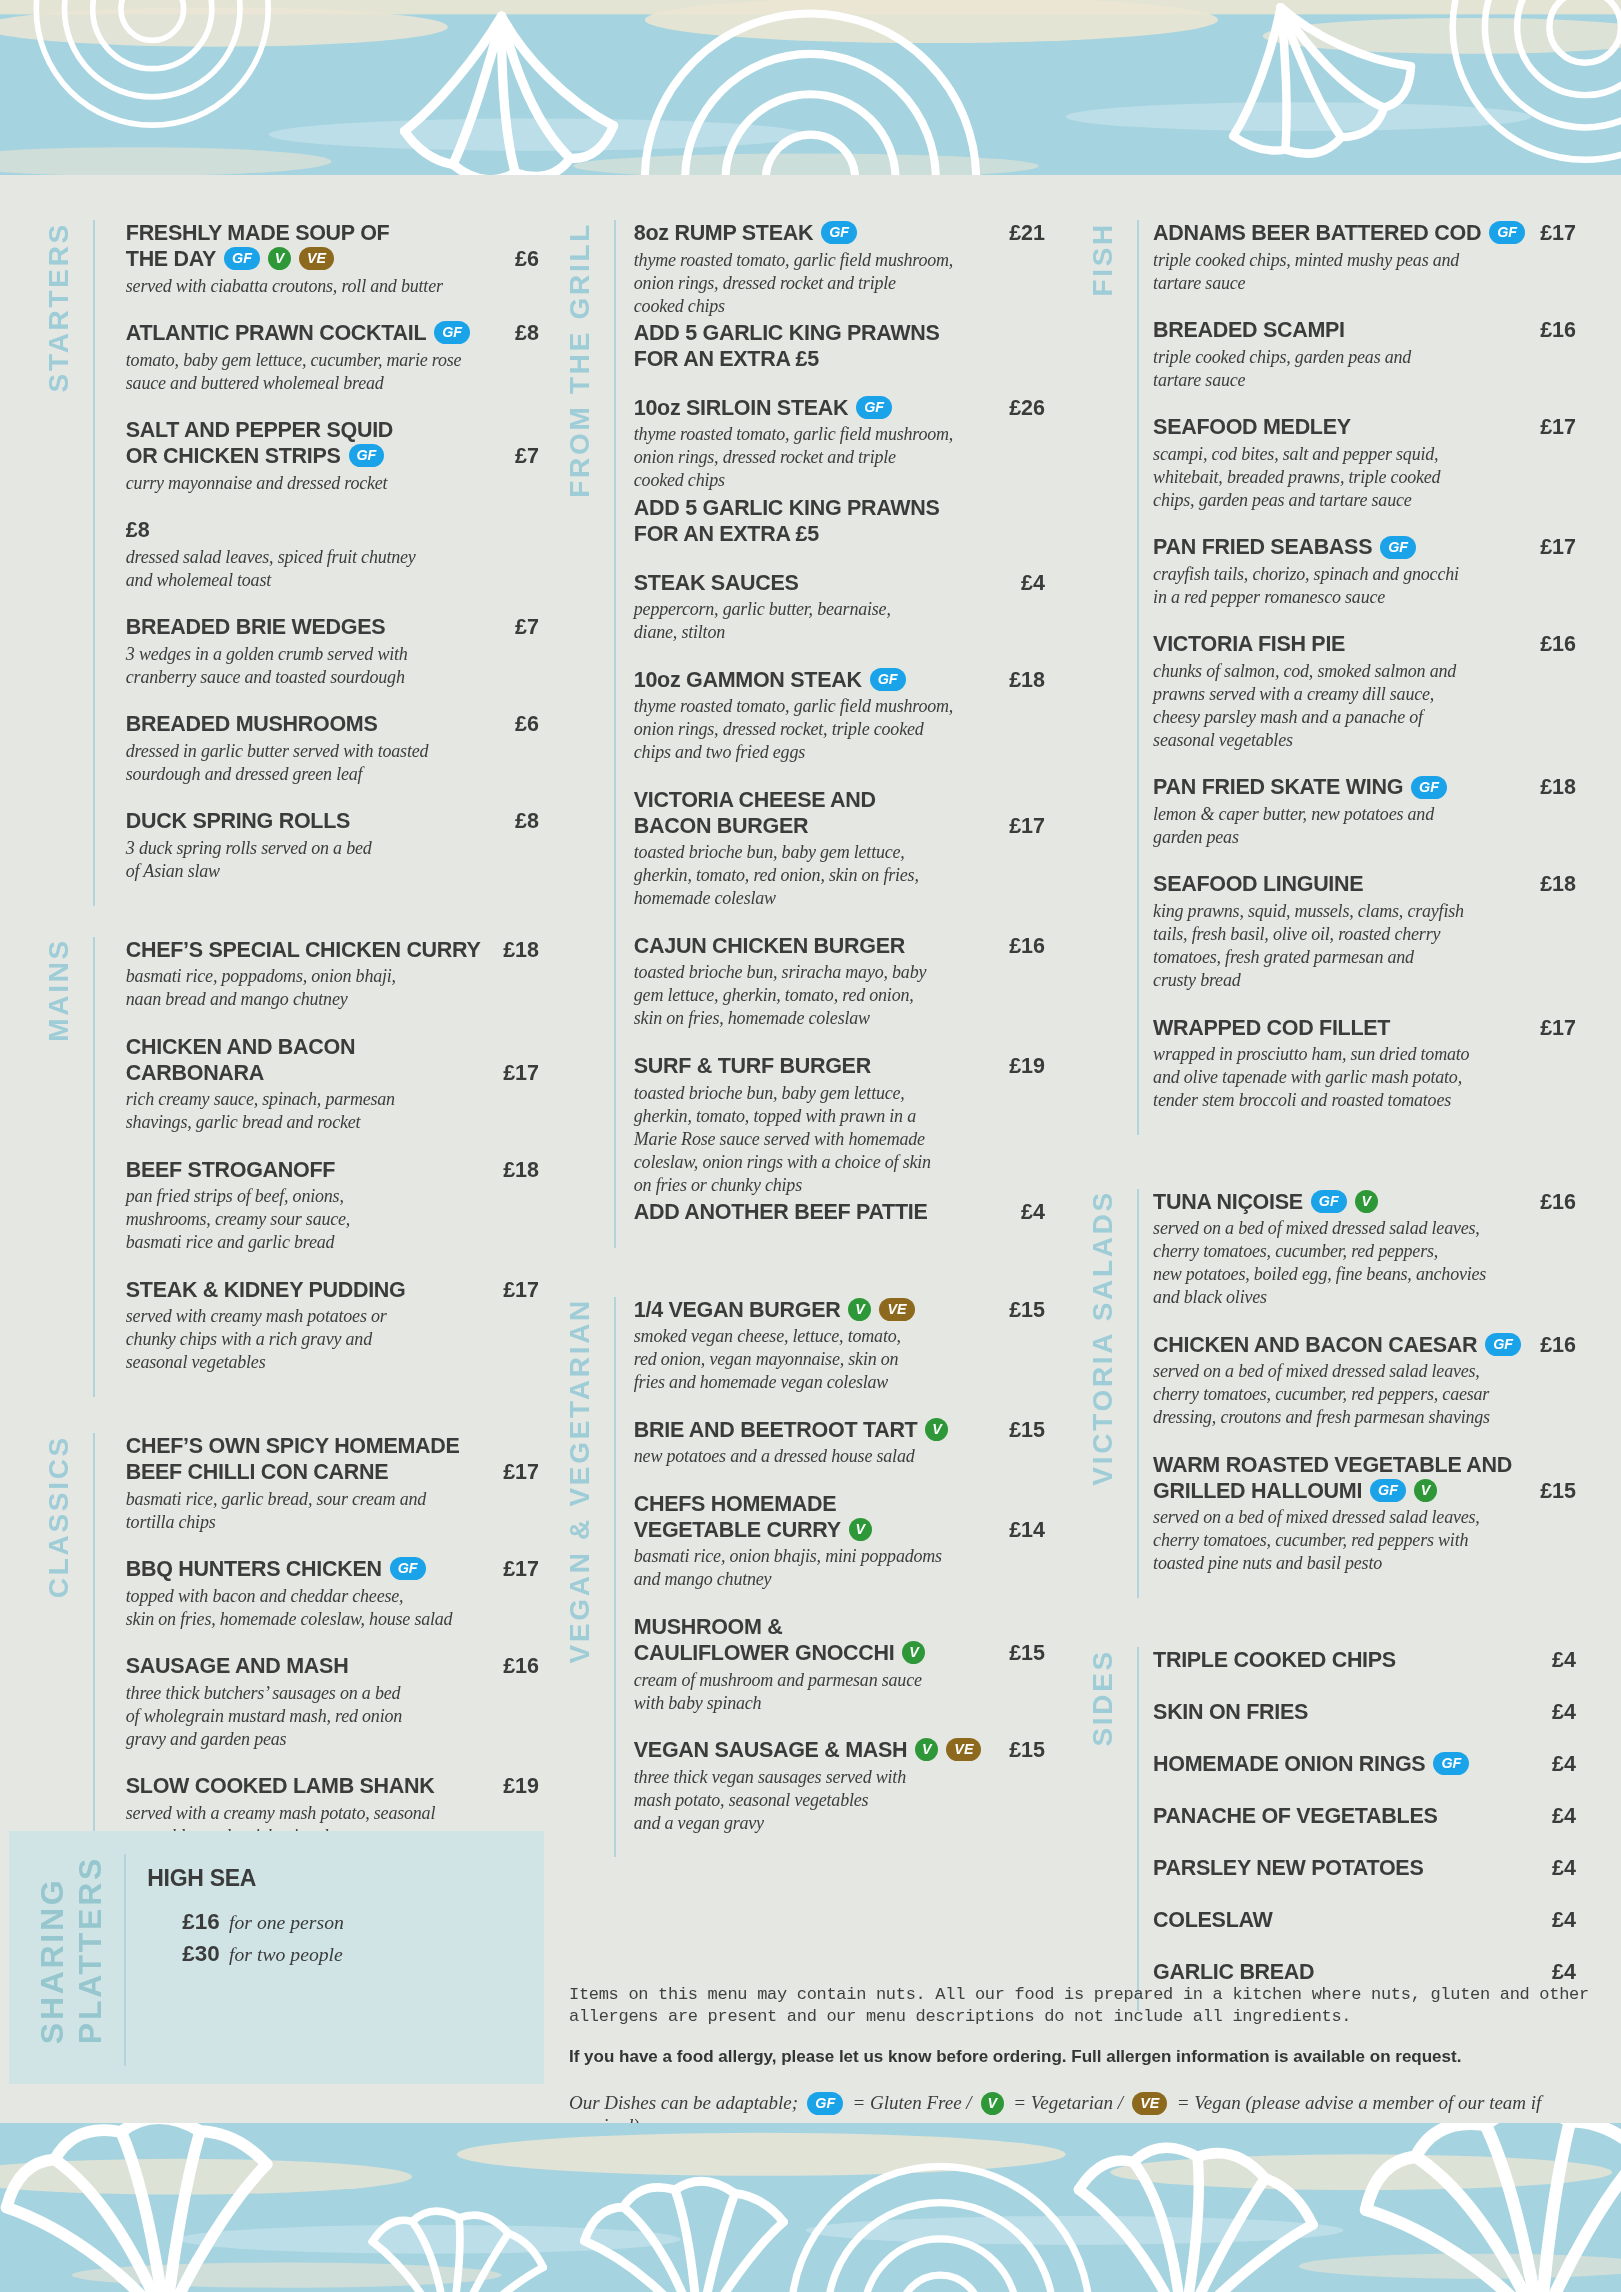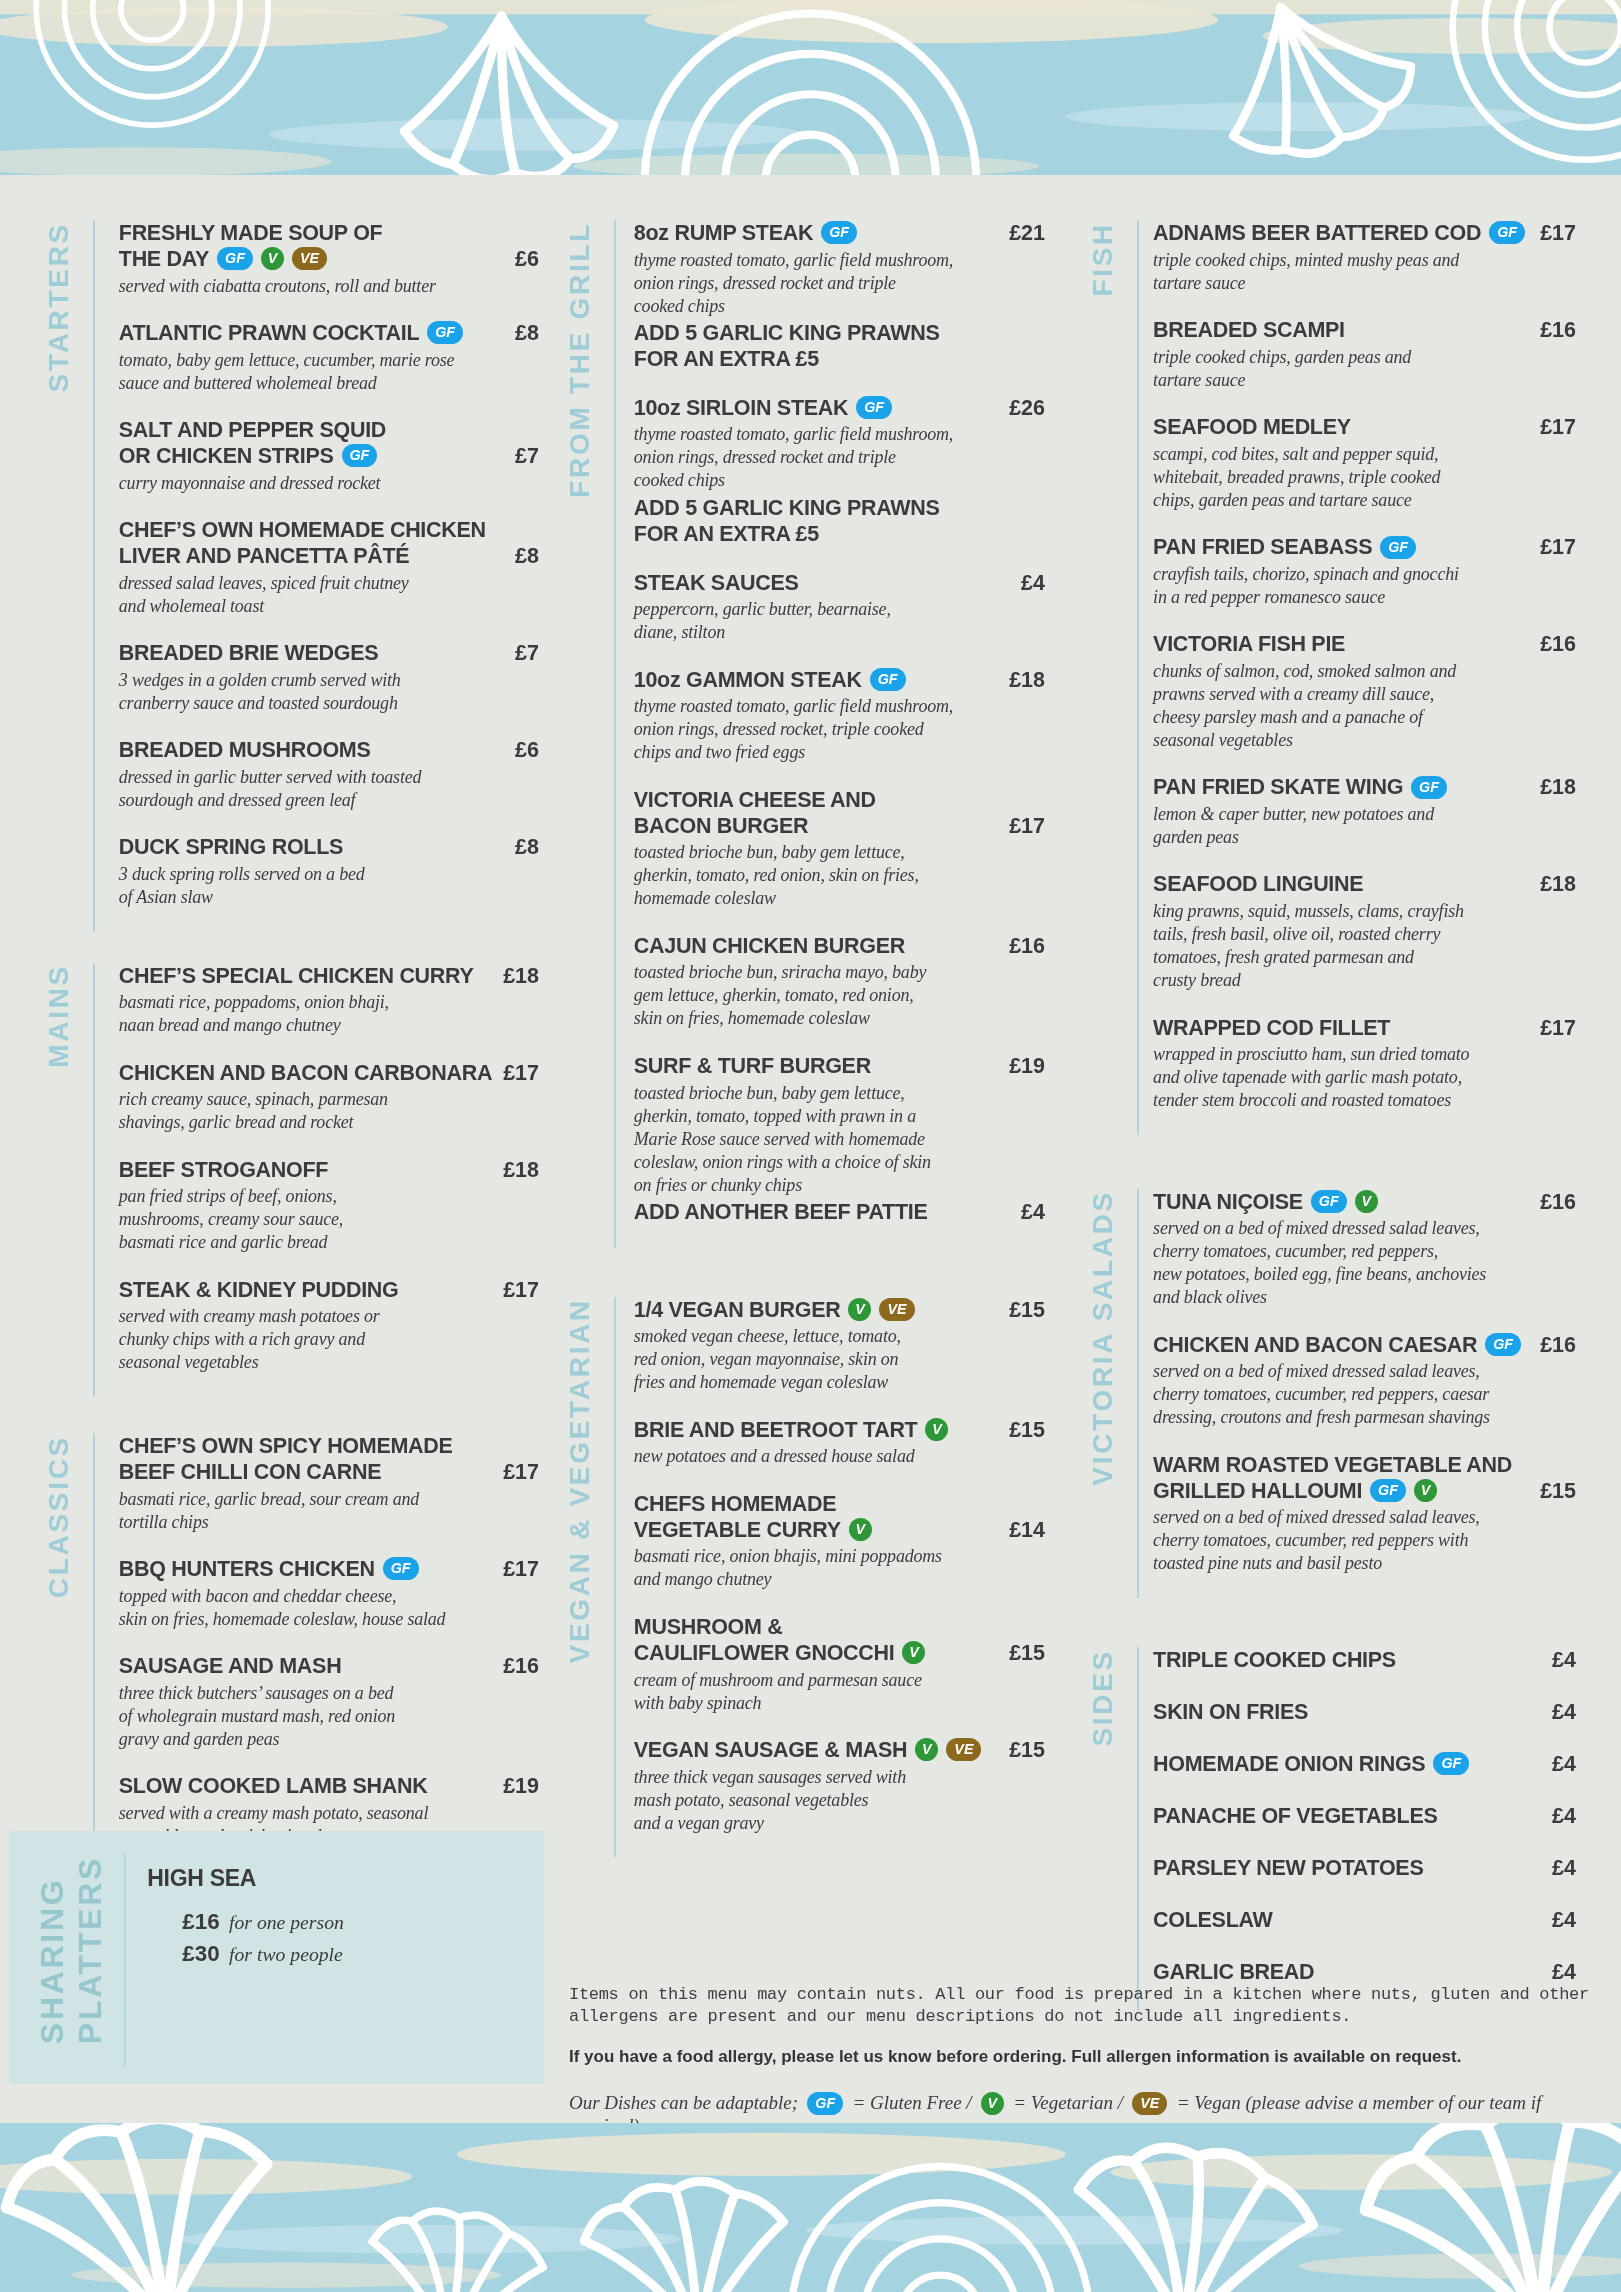--- a/index.html
+++ b/index.html
@@ -29,21 +29,21 @@
   .sec-sides{margin-top:49px;}
 
   .gutter{display:flex;justify-content:flex-end;align-items:flex-start;}
   .col-left .gutter{width:75px;}
   .col-middle .gutter{width:77px;}
   .col-right .gutter{width:107px;}
   .v-label{writing-mode:vertical-rl;transform:rotate(180deg);
            font-weight:600;font-size:28px;line-height:1.18;letter-spacing:2.7px;
            color:#9ecdd7;white-space:pre-line;margin-right:18px;margin-top:1.8px;}
   .rule{width:1.8px;background:#b2d4da;flex:none;}
-  .items{flex:1;padding-left:24px;}
+  .items{flex:1;padding-left:31px;}
   .col-middle .items{padding-left:18px;}
   .col-right .items{padding-left:14.3px;}
 
   .item{margin-bottom:22.4px;}
   .item-head{display:flex;justify-content:space-between;align-items:flex-end;gap:9px;}
   .item-name{font-weight:700;font-size:21.5px;line-height:26px;letter-spacing:-0.3px;
              white-space:pre-line;color:#3b3b3b;}
   .price{font-weight:700;font-size:21.5px;line-height:26px;white-space:nowrap;flex:none;color:#3b3b3b;}
   .item-desc{font-family:"Liberation Serif",serif;font-style:italic;font-size:18px;line-height:23px;
              letter-spacing:-0.2px;color:#3d3d3d;margin-top:2.7px;white-space:pre-line;}
@@ -143,22 +143,20 @@
           <div class="item">
             <div class="item-head">
               <span class="item-name">SALT AND PEPPER SQUID
 OR CHICKEN STRIPS<span class="badge b-gf">GF</span></span>
               <span class="price">£7</span>
             </div>
             <div class="item-desc">curry mayonnaise and dressed rocket</div>
           </div>
           <div class="item">
             <div class="item-head">
-              <span class="item-name">CHEF’S OWN HOMEMADE CHICKEN
-LIVER AND PANCETTA PÂTÉ</span>
               <span class="price">£8</span>
             </div>
             <div class="item-desc">dressed salad leaves, spiced fruit chutney
 and wholemeal toast</div>
           </div>
           <div class="item">
             <div class="item-head">
               <span class="item-name">BREADED BRIE WEDGES</span>
               <span class="price">£7</span>
             </div>

